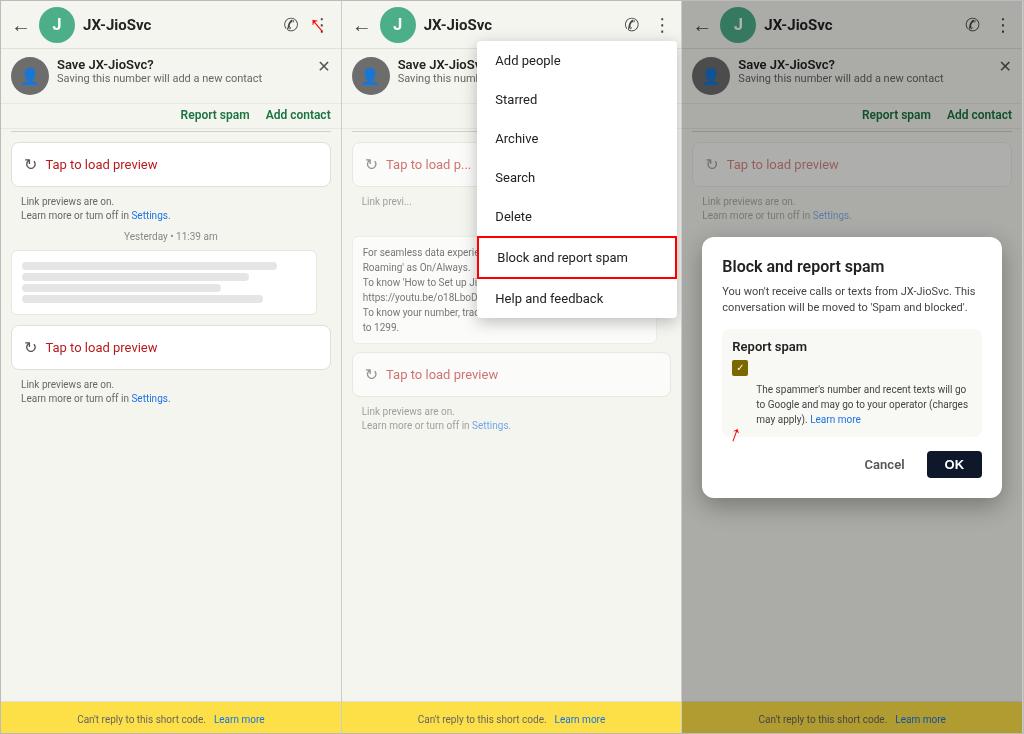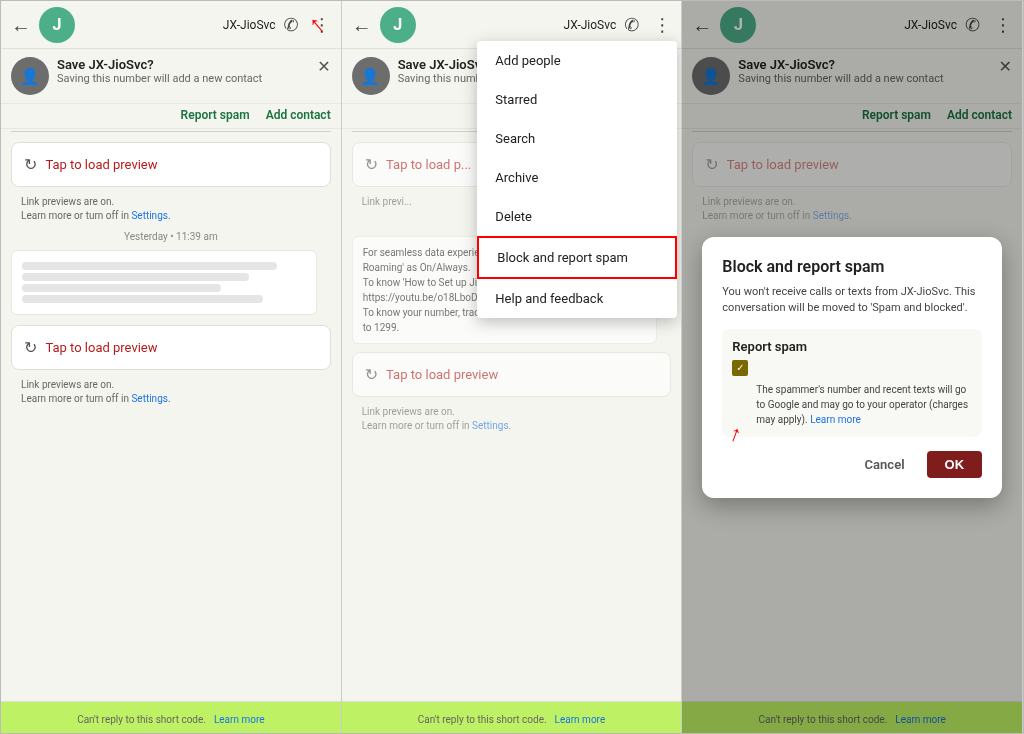--- a/index.html
+++ b/index.html
@@ -48,24 +48,23 @@
       display: flex;
       align-items: center;
       justify-content: center;
       color: white;
       font-size: 16px;
       font-weight: bold;
       flex-shrink: 0;
     }
     .header-title {
       flex: 1;
-      font-size: 12px;
-      font-weight: 400;
-      color: #222;
-      text-align: right;
+      font-size: 15px;
+      font-weight: 700;
+      color: #222;
     }
     .header-icons {
       display: flex;
       gap: 14px;
       align-items: center;
     }
     .header-icon {
       font-size: 18px;
       color: #444;
       cursor: pointer;
@@ -198,21 +197,21 @@
       height: 8px;
       background: #ccc;
       border-radius: 4px;
       margin: 3px 0;
       opacity: 0.5;
     }
 
     
     .bottom-bar {
       padding: 6px 10px;
-      background: #bef264;
+      background: #fde047;
       border-top: 1px solid #e0e0d8;
       text-align: center;
     }
     .bottom-bar .cant-reply {
       font-size: 10px;
       color: #666;
     }
     .bottom-bar a {
       color: #1a73e8;
       text-decoration: none;
@@ -333,21 +332,21 @@
       font-size: 13px;
       font-weight: 600;
       color: #555;
       cursor: pointer;
       padding: 6px 10px;
     }
     .dialog-ok {
       font-size: 13px;
       font-weight: 600;
       color: white;
-      background: #7f1d1d;
+      background: #0f172a;
       border: none;
       border-radius: 4px;
       padding: 6px 18px;
       cursor: pointer;
     }
 
     
     .red-arrow-dialog {
       position: absolute;
       bottom: 60px;
@@ -475,22 +474,22 @@
   </div>
 
   <div class="bottom-bar">
     <span class="cant-reply">Can't reply to this short code.</span>
     <a style="margin-left:4px;">Learn more</a>
   </div>
 
   <div class="dropdown-overlay">
     <div class="dropdown-item">Add people</div>
     <div class="dropdown-item">Starred</div>
+    <div class="dropdown-item">Archive</div>
     <div class="dropdown-item">Search</div>
-    <div class="dropdown-item">Archive</div>
     <div class="dropdown-item">Delete</div>
     <div class="dropdown-item highlighted" style="border:2px solid red;">Block and report spam</div>
     <div class="dropdown-item">Help and feedback</div>
   </div>
 </div>
 
 <div class="phone-panel" style="position:relative;">
 
   <div class="header">
     <span class="header-back">←</span>

